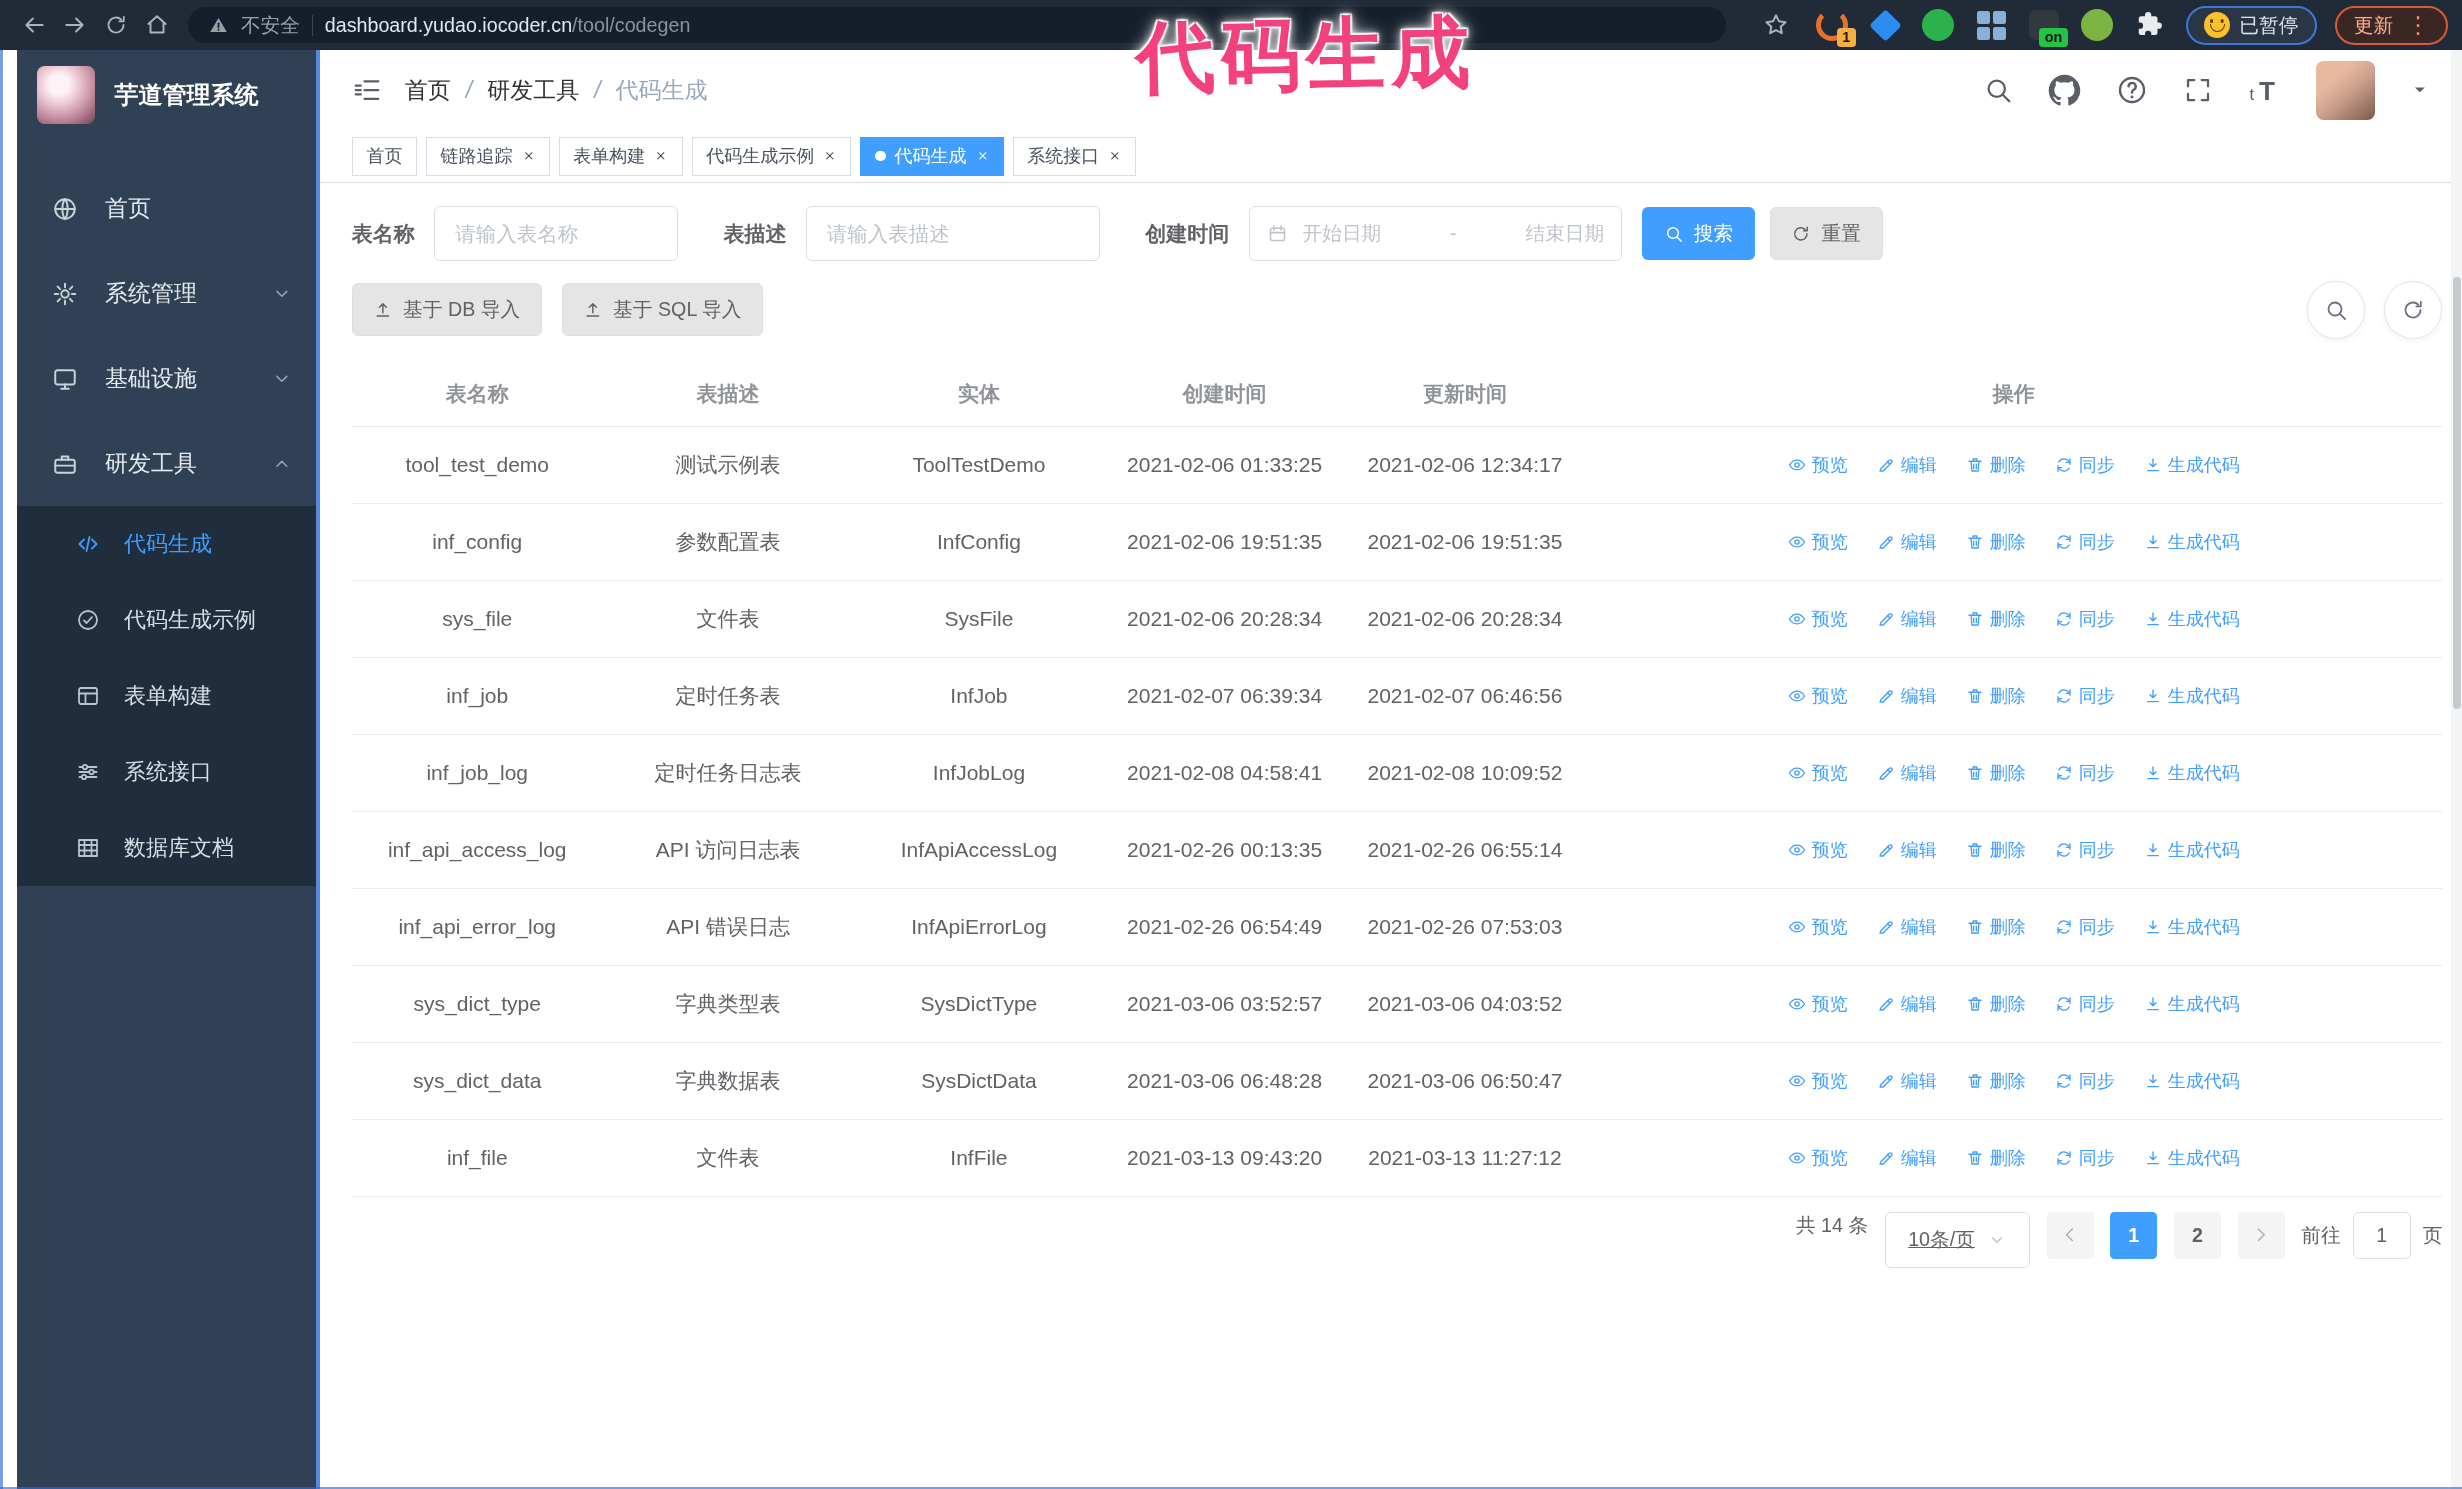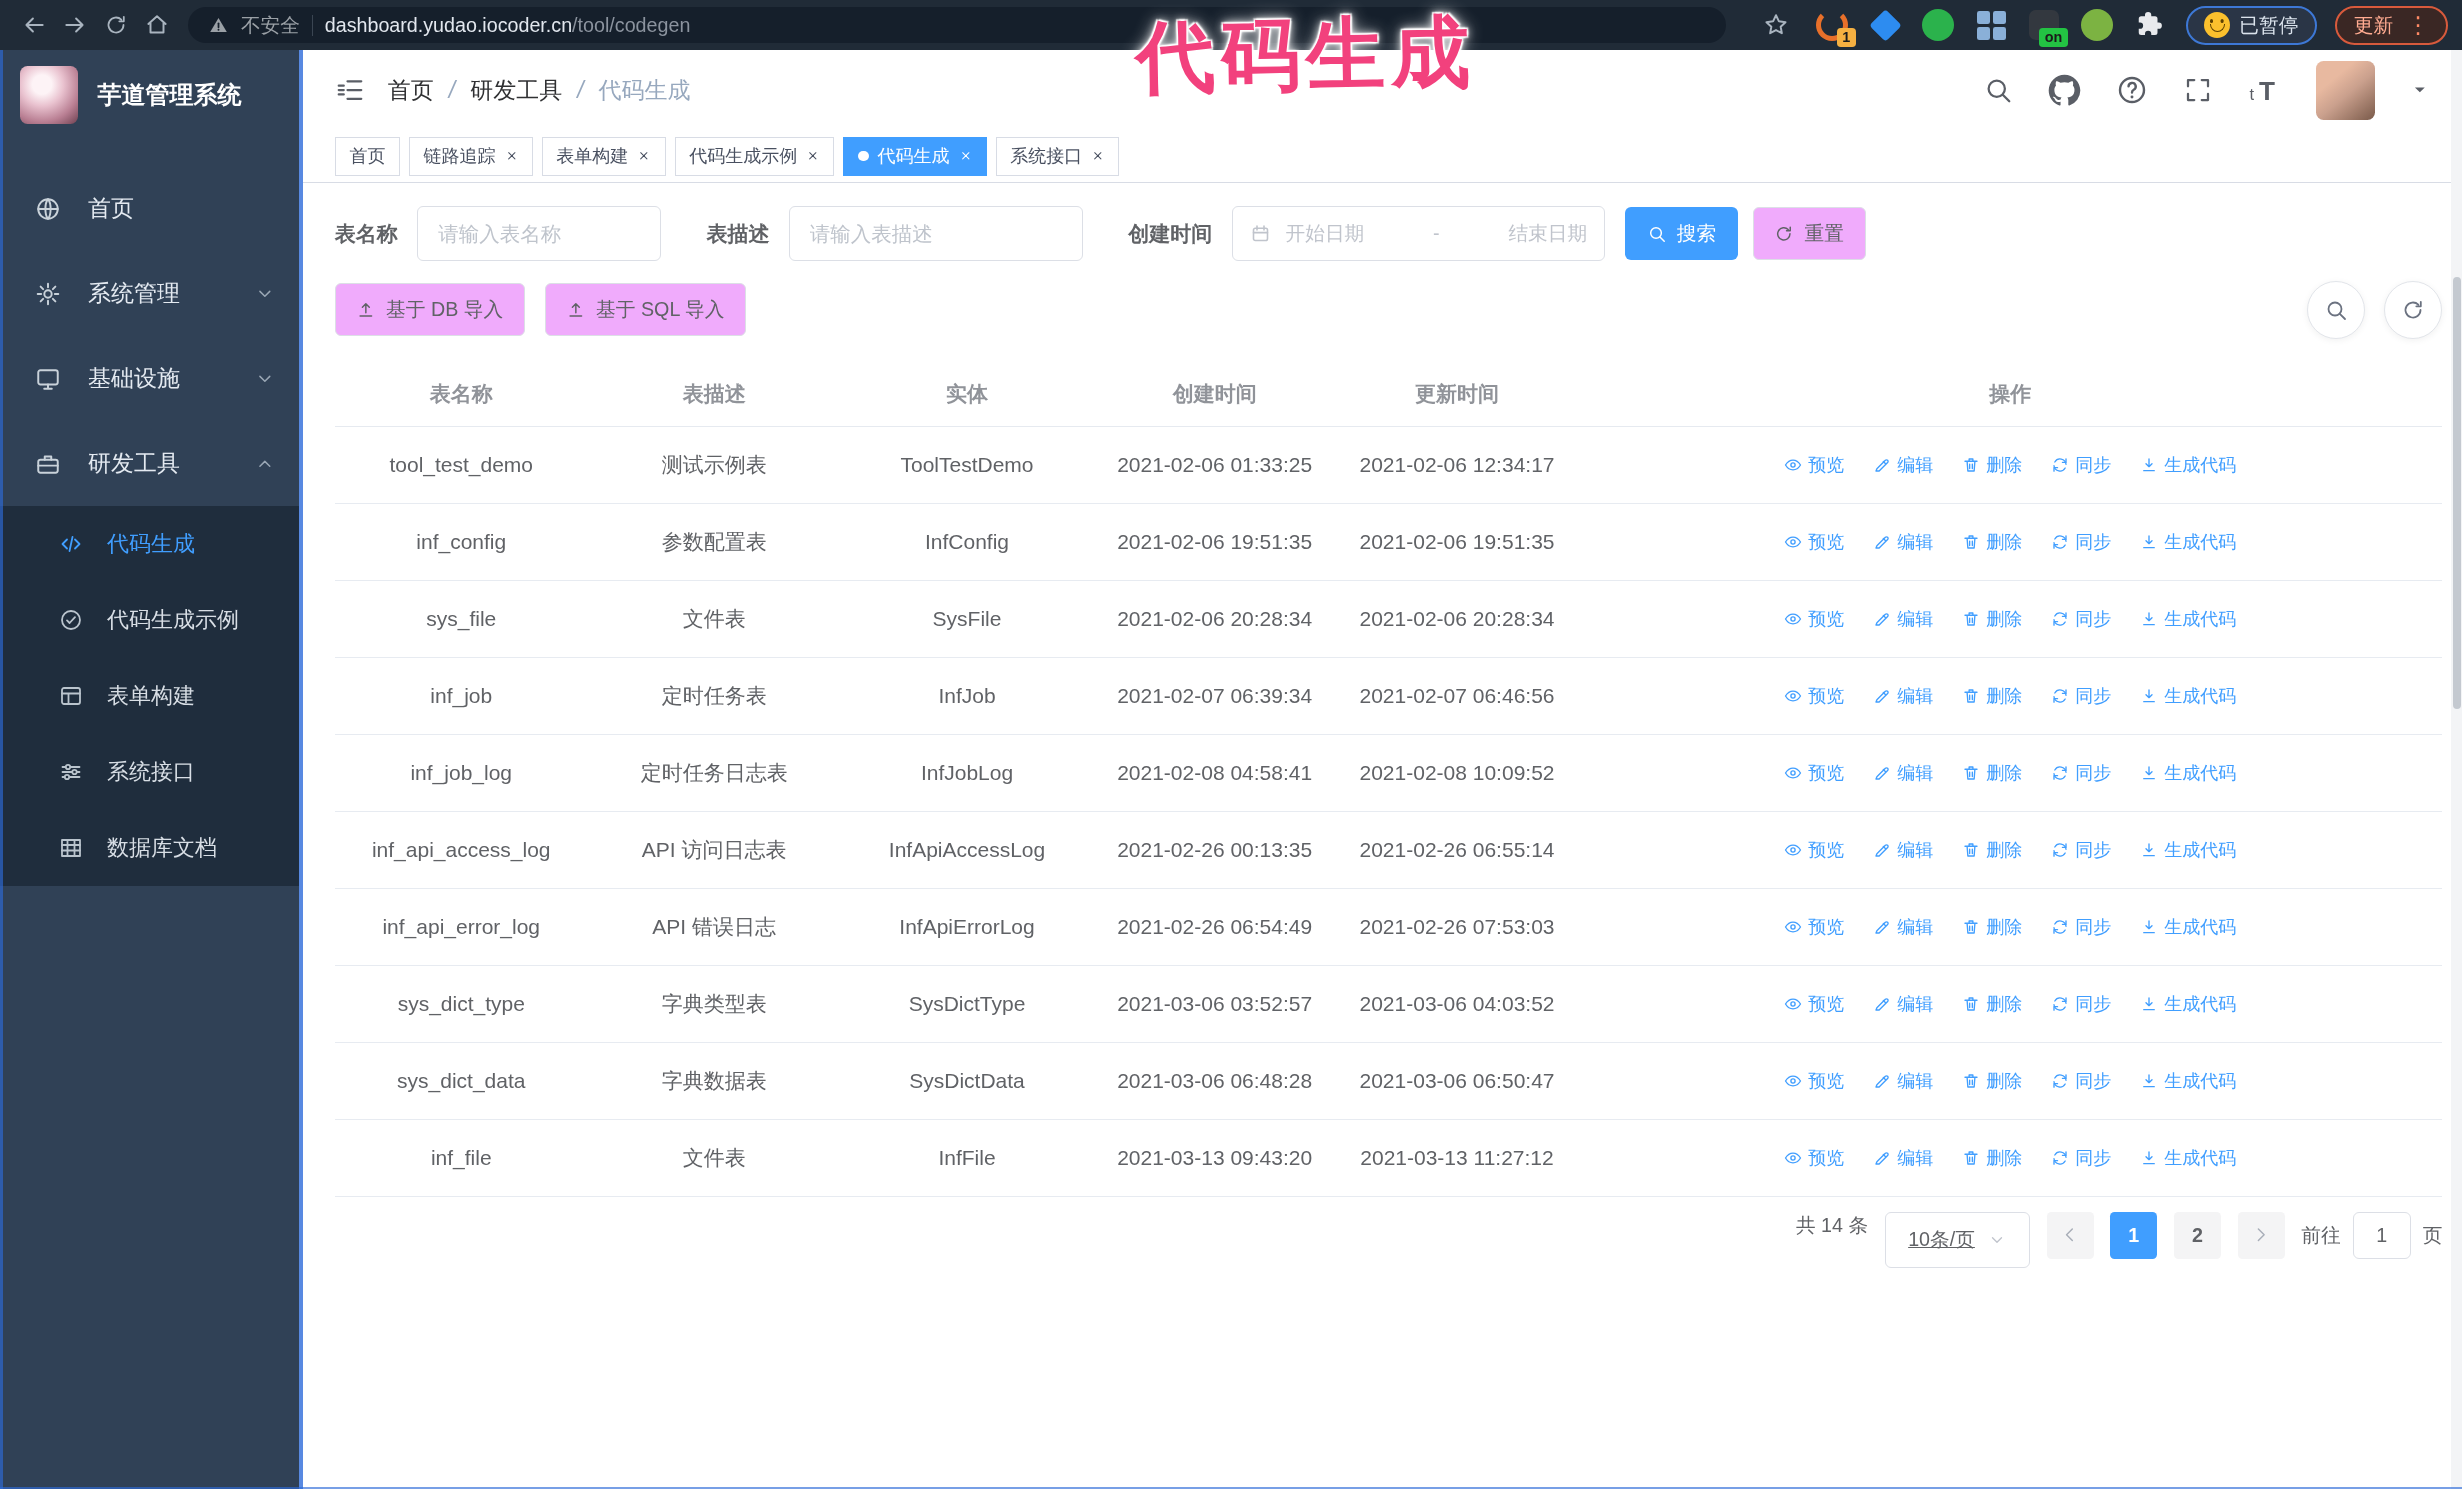--- a/index.html
+++ b/index.html
@@ -29,21 +29,21 @@
   .face::before { content:""; position:absolute; top:6.8px; left:5.3px; width:3.8px; height:3.8px; border-radius:50%; background:#5d4000; box-shadow:10.6px 0 0 #5d4000; }
   .face::after { content:""; position:absolute; left:6px; top:12px; width:13px; height:6.8px; border:1.5px solid #5d4000; border-top:none; border-radius:0 0 9px 9px; }
   .chip-update { border:2.3px solid #d85a3c; background:#3a2724; color:#ffab91; gap:13.6px; }
   .chip-update .kebab { font-size:23px; color:#ff8a65; line-height:1; }
 
   
   .annotation { position:absolute; left:1136px; top:3px; z-index:40; font-size:79px; font-weight:bold; letter-spacing:6px; color:#f2417d; transform:rotate(-1deg);
     text-shadow:0 0 9px #fff, 1.5px 1.5px 1.5px #fff, -1.5px -1.5px 1.5px #fff, 1.5px -1.5px 1.5px #fff, -1.5px 1.5px 1.5px #fff, 0 0 16.7px rgba(255,255,255,.9); }
 
   
-  .app { display:flex; height:1440px; position:relative; }
+  .app { display:flex; height:1440px; position:relative;margin-left:17px; }
   .sidebar { width:299px; background:#304156; display:flex; flex-direction:column; flex:0 0 auto; }
   .logo-row { height:89px; display:flex; align-items:center; gap:19.7px; padding:0 19.7px; }
   .logo-img { width:58px; height:58px; border-radius:7.6px; flex:0 0 auto;
     background:radial-gradient(circle at 38% 32%, #fdf3f6 0 18%, #e9c2cf 40%, #b97f93 70%, #6e4050 100%); }
   .logo-title { font-size:24px; color:#fff; font-weight:bold; white-space:nowrap; }
   .menu { margin-top:27px; }
   .menu-item { height:85px; display:flex; align-items:center; gap:27px; padding:0 24px 0 35px; font-size:23px; color:#e4eaf1; cursor:pointer; }
   .menu-item .mi-icon { color:#c9d2da; display:flex; }
   .menu-item .chev { margin-left:auto; color:#9aa7b5; display:flex; }
   .submenu { background:#1f2d3d; }
@@ -73,21 +73,21 @@
   .content { flex:1; padding:23px 19.7px 0 32px; display:flex; flex-direction:column; min-height:0; }
   .filter-row { display:flex; align-items:center; font-size:21px; color:#606266; }
   .f-label { font-weight:bold; margin-right:19.7px; white-space:nowrap; }
   .inp { height:55px; border:0.8px solid #dcdfe6; border-radius:6px; padding:0 19.7px; font-size:20.5px; color:#606266; background:#fff; outline:none; font-family:inherit; }
   .inp::placeholder { color:#bfc4cc; }
   .gap60 { width:45px; } .gap26 { width:19.7px; } .gap20 { width:15px; }
   .date-box { width:373px; height:55px; border:0.8px solid #dcdfe6; border-radius:6px; display:flex; align-items:center; padding:0 16.7px; gap:15px; color:#c0c4cc; font-size:19.7px; background:#fff; cursor:pointer; }
   .date-box .sep { flex:1; text-align:center; color:#c0c4cc; }
   .btn { height:53px; border-radius:6px; display:inline-flex; align-items:center; gap:10.6px; font-size:19.7px; padding:0 21px; cursor:pointer; border:0.8px solid transparent; white-space:nowrap; font-family:inherit; }
   .btn-primary { background:var(--primary,#409eff); color:#fff; }
-  .btn-plain { background:#f0abfc; border-color:#dcdfe6; color:#606266;padding-left:20px; }
+  .btn-plain { background:#e5e5e5; border-color:#dcdfe6; color:#606266;padding-left:20px; }
 
   .toolbar-row { margin-top:19.7px; display:flex; align-items:center; }
   .right-circles { margin-left:auto; display:flex; gap:19.7px; }
   .circle-btn { width:58px; height:58px; border-radius:50%; border:0.8px solid #e2e5ea; background:#fff; color:#6b7280; display:flex; align-items:center; justify-content:center; box-shadow:0 1.5px 7.6px rgba(0,0,0,.06); cursor:pointer; }
 
   .table { margin-top:23px; font-size:21px; color:#606266; }
   .thead { display:flex; padding:18px 0; color:#909399; font-weight:bold; border-bottom:0.8px solid #e6eaf0; }
   .col { text-align:center; padding:0 15px; }
   .c1,.c2,.c3 { width:12%; } .c4,.c5 { width:11.5%; } .c6 { width:41%; }
   .trow { display:flex; align-items:center; padding:16.7px 0; border-bottom:1.5px solid #e7ebf1; min-height:77px; }

